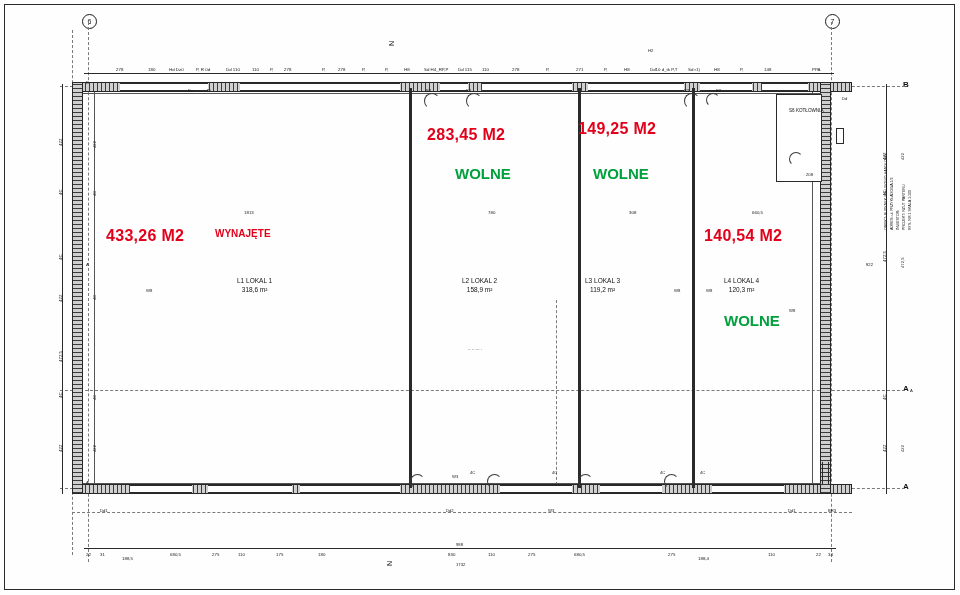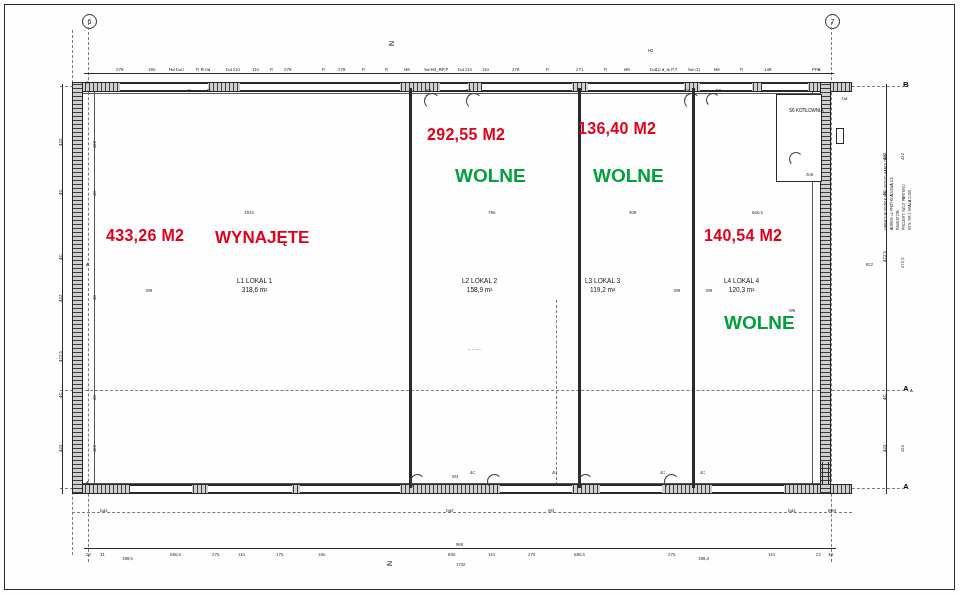--- a/index.html
+++ b/index.html
@@ -71,21 +71,21 @@
     color: #e2001a;
     font-weight: bold;
     font-size: 16px;
     letter-spacing: .3px;
     white-space: nowrap;
   }
   .status-free {
     position: absolute;
     color: #00a03c;
     font-weight: bold;
-    font-size: 19px;
+    font-size: 15px;
     white-space: nowrap;
   }
   .status-taken {
     position: absolute;
     color: #e2001a;
     font-weight: bold;
     font-size: 14px;
     white-space: nowrap;
   }
   .unit-tag {
@@ -292,26 +292,26 @@
   <div class="unit-tag" style="left:585px;top:276px;">
     <span>L3  LOKAL 3</span><br>
     <span>119,2 m²</span>
   </div>
   <div class="unit-tag" style="left:724px;top:276px;">
     <span>L4  LOKAL 4</span><br>
     <span>120,3 m²</span>
   </div>
 
   <div class="area-label" style="left:106px;top:227px;">433,26 M2</div>
-  <div class="status-taken" style="left:215px;top:228px;font-size:17px;">WYNAJĘTE</div>
-
-  <div class="area-label" style="left:427px;top:126px;">292,55 M2</div>
+  <div class="status-taken" style="left:215px;top:228px;font-size:10px;">WYNAJĘTE</div>
+
+  <div class="area-label" style="left:427px;top:126px;">283,45 M2</div>
   <div class="status-free" style="left:455px;top:165px;">WOLNE</div>
 
-  <div class="area-label" style="left:578px;top:120px;">136,40 M2</div>
+  <div class="area-label" style="left:578px;top:120px;">149,25 M2</div>
   <div class="status-free" style="left:593px;top:165px;">WOLNE</div>
 
   <div class="area-label" style="left:704px;top:227px;">140,54 M2</div>
   <div class="status-free" style="left:724px;top:312px;">WOLNE</div>
 
   <div class="faint-note" style="left:468px;top:346px;">-- -- --- -</div>
 
   <div class="north" style="left:388px;top:46px;">N</div>
   <div class="north" style="left:386px;top:566px;">N</div>
 

